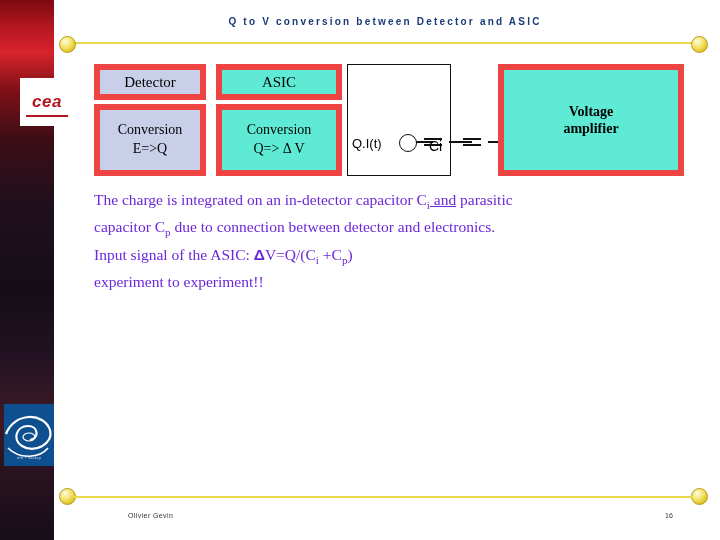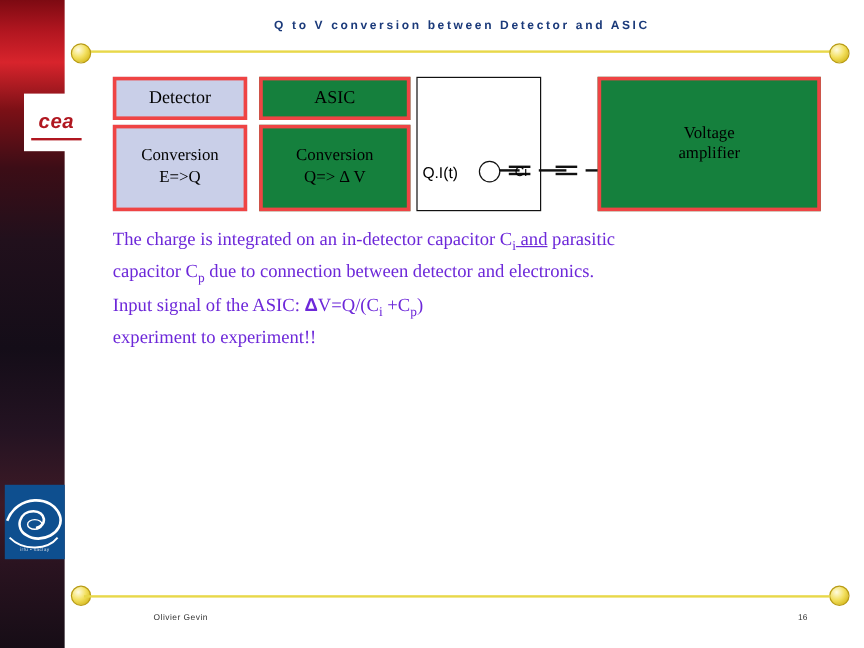--- a/index.html
+++ b/index.html
@@ -87,34 +87,34 @@
 
   .bottom-rule{
     position:absolute; left:70px; top:496px; width:622px; height:2px;
     background:#e8d84a;
   }
 
   
   .box{
     position:absolute;
     box-sizing:border-box;
-    border:3px solid #ef4444;
+    border:6px solid #ef4444;
     display:flex; align-items:center; justify-content:center;
     text-align:center;
     font-family:"Liberation Serif", serif;
   }
   .box-blue{ background:#c9cfe8; }
-  .box-pink{ background:#15803d; }
+  .box-pink{ background:#5eead4; }
 
   #box-detector-head{ left:94px; top:64px; width:112px; height:36px; font-size:15px; color:#000; }
   #box-asic-head{ left:216px; top:64px; width:126px; height:36px; font-size:15px; color:#000; }
   #box-detector-body{ left:94px; top:104px; width:112px; height:72px; font-size:14px; color:#000; line-height:1.35; }
   #box-asic-body{ left:216px; top:104px; width:126px; height:72px; font-size:14px; color:#000; line-height:1.35; }
   #box-voltage-amp{ left:498px; top:64px; width:186px; height:112px; font-size:14px; color:#000; line-height:1.25; }
-  #box-voltage-amp .vamp-text{ display:block; }
+  #box-voltage-amp .vamp-text{ display:block;font-weight:bold; }
 
   
   #box-circuit{
     left:347px; top:64px; width:104px; height:112px;
     background:#ffffff; border:1px solid #111;
   }
   .circuit-wire{
     position:absolute; background:#111;
   }
 
@@ -132,21 +132,21 @@
   
   .cap{
     position:absolute;
   }
   .cap .plate{
     position:absolute; background:#111; width:18px; height:2px;
   }
   .cap-label{
     position:absolute;
     font-family:"Liberation Sans", sans-serif;
-    font-size:11px; color:#000;
+    font-size:14px; color:#000;
   }
 
   
   .body-text{
     position:absolute; left:94px; top:188px; width:580px;
     font-family:"Liberation Serif", serif;
     font-size:15.5px; color:#6d28d9; line-height:1.55;
   }
   .body-text p{ margin:0 0 1px 0; }
   .u{ text-decoration:underline; }

